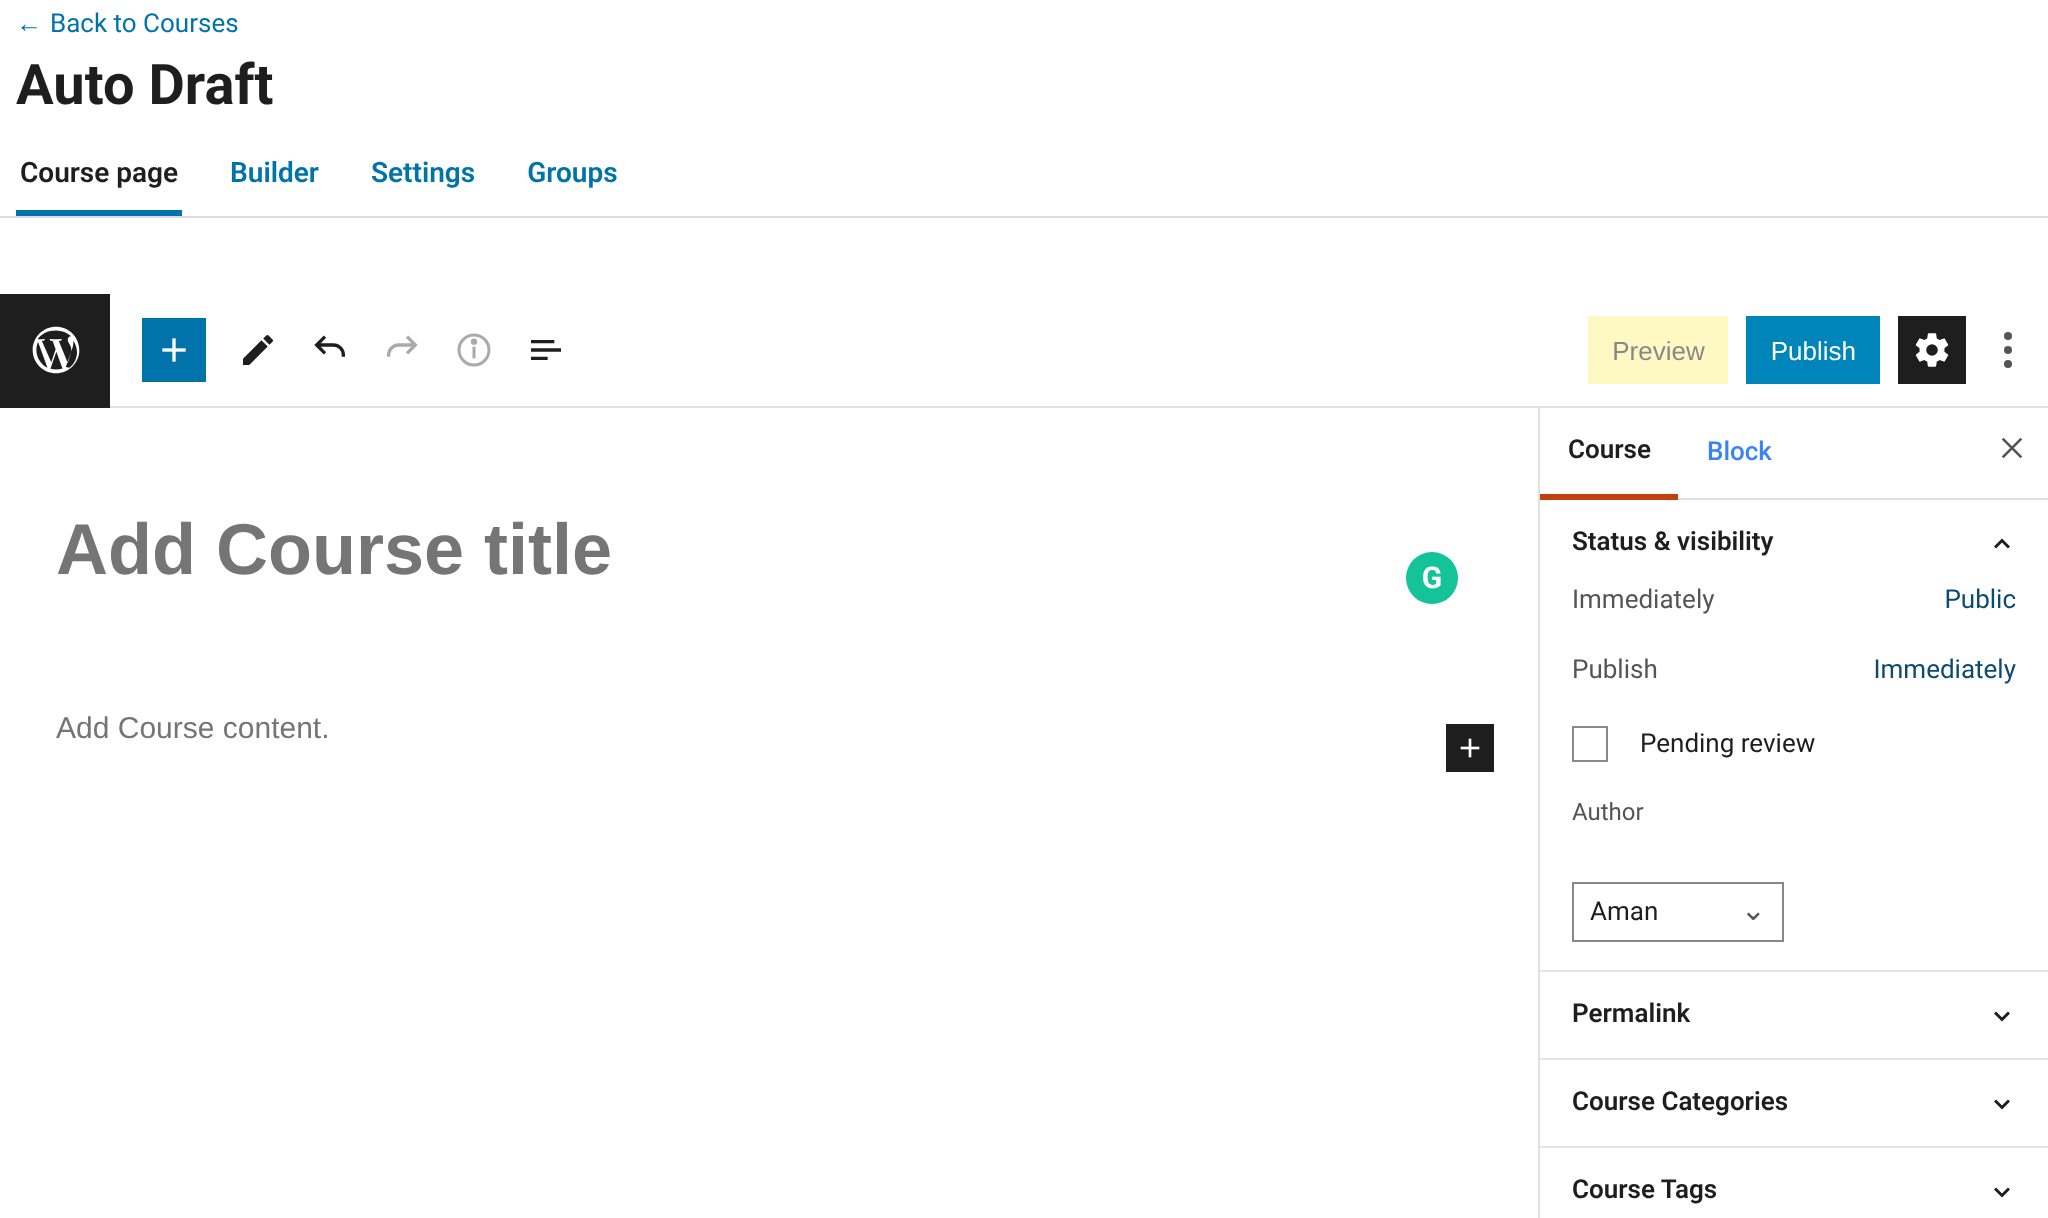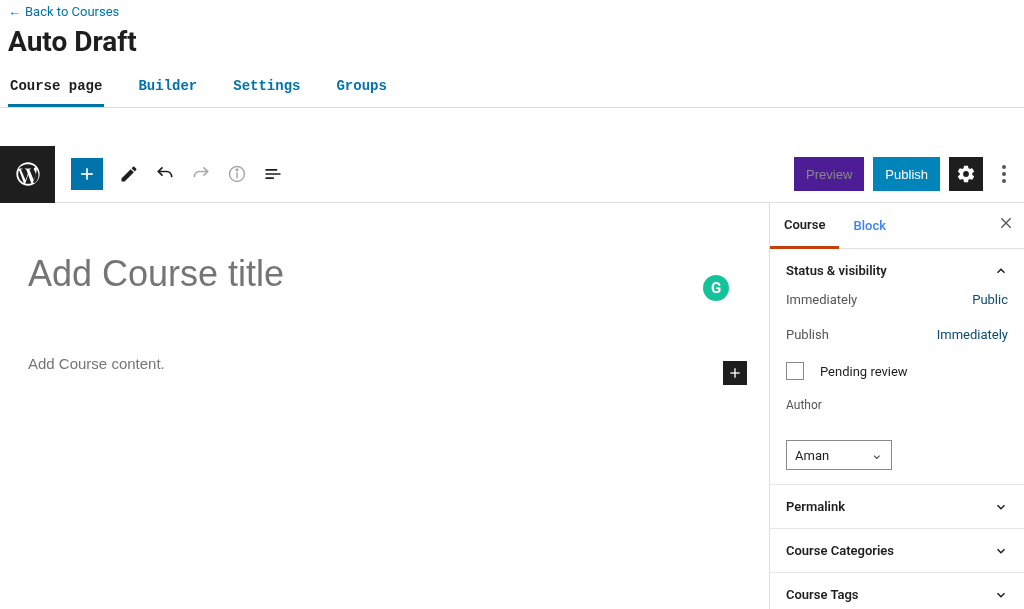--- a/index.html
+++ b/index.html
@@ -2,43 +2,43 @@
 <html><head>
 <meta charset="utf-8">
 <style>
   * { box-sizing: border-box; margin: 0; padding: 0; }
   body { font-family: -apple-system, BlinkMacSystemFont, "Segoe UI", Roboto, Helvetica, Arial, sans-serif; color: #1e1e1e; background: #fff; font-size: 13px; }
 
   .header-top { padding: 4px 8px 2px; }
   .back-link { color: #0073aa; font-size: 13px; text-decoration: none; display: inline-flex; align-items: center; gap: 4px; }
   .page-title { font-size: 28px; font-weight: 700; padding: 4px 8px 10px; }
 
-  .tabs-row { display: flex; gap: 32px; padding: 0 8px; border-bottom: 1px solid #ddd; font-family: Liberation Mono, monospace; }
+  .tabs-row { display: flex; gap: 22px; padding: 0 8px; border-bottom: 1px solid #ddd; }
   .tab { font-size: 14px; color: #0073aa; padding: 10px 2px; cursor: pointer; font-weight: 600; border-bottom: 3px solid transparent; }
   .tab.active { color: #1e1e1e; border-bottom-color: #0073aa; }
 
   .editor-wrap { margin-top: 38px; }
 
   .toolbar { display: flex; align-items: center; height: 57px; border-bottom: 1px solid #e0e0e0; }
   .wp-logo { width: 55px; height: 57px; background: #1e1e1e; display: flex; align-items: center; justify-content: center; }
   .wp-logo svg { width: 28px; height: 28px; fill: #fff; }
   .toolbar-left { display: flex; align-items: center; gap: 16px; padding-left: 16px; }
   .add-btn { width: 32px; height: 32px; background: #0073aa; color: #fff; display: flex; align-items: center; justify-content: center; cursor: pointer; }
   .tool-icon { width: 20px; height: 20px; display: flex; align-items: center; justify-content: center; cursor: pointer; color: #1e1e1e; }
   .tool-icon.disabled { color: #aaa; cursor: default; }
   .toolbar-right { margin-left: auto; display: flex; align-items: center; gap: 9px; padding-right: 8px; }
   .btn { height: 34px; padding: 0 12px; border: none; cursor: pointer; font-size: 13px; display: inline-flex; align-items: center; }
-  .btn-preview { background: #4c1d95; color: #888; }
+  .btn-preview { background: #fef9c3; color: #888; }
   .btn-publish { background: #0085ba; color: #fff; }
   .btn-gear { width: 34px; height: 34px; background: #1e1e1e; color: #fff; display: flex; align-items: center; justify-content: center; cursor: pointer; }
   .btn-dots { width: 24px; height: 34px; display: flex; align-items: center; justify-content: center; cursor: pointer; color: #555; }
 
   .editor-body { display: flex; min-height: 410px; position: relative; }
   .editor-main { flex: 1; position: relative; padding: 50px 28px 0; border-right: 1px solid #e0e0e0; }
-  .title-input { font-size: 36px; font-weight: 400; color: #888; border: none; outline: none; width: 100%; background: transparent; }
+  .title-input { font-size: 36px; font-weight: 700; color: #888; border: none; outline: none; width: 100%; background: transparent; }
   .content-input { margin-top: 60px; font-size: 15px; color: #757575; border: none; outline: none; width: 100%; background: transparent; }
   .grammarly-badge { position: absolute; top: 72px; right: 40px; width: 26px; height: 26px; background: #15c39a; border-radius: 50%; color: #fff; display: flex; align-items: center; justify-content: center; font-size: 15px; font-weight: 700; }
   .add-block-btn { position: absolute; top: 158px; right: 22px; width: 24px; height: 24px; background: #1e1e1e; color: #fff; display: flex; align-items: center; justify-content: center; cursor: pointer; }
 
   .sidebar { width: 254px; display: flex; flex-direction: column; }
   .sidebar-tabs { display: flex; align-items: center; border-bottom: 1px solid #e0e0e0; position: relative; }
   .stab { font-size: 13px; padding: 14px 14px; cursor: pointer; color: #3b82f6; font-weight: 500; }
   .stab.active { color: #1e1e1e; font-weight: 600; border-bottom: 3px solid #c2410c; margin-bottom: -1px; }
   .sidebar-close { position: absolute; right: 10px; top: 12px; cursor: pointer; color: #555; font-size: 18px; }
 

